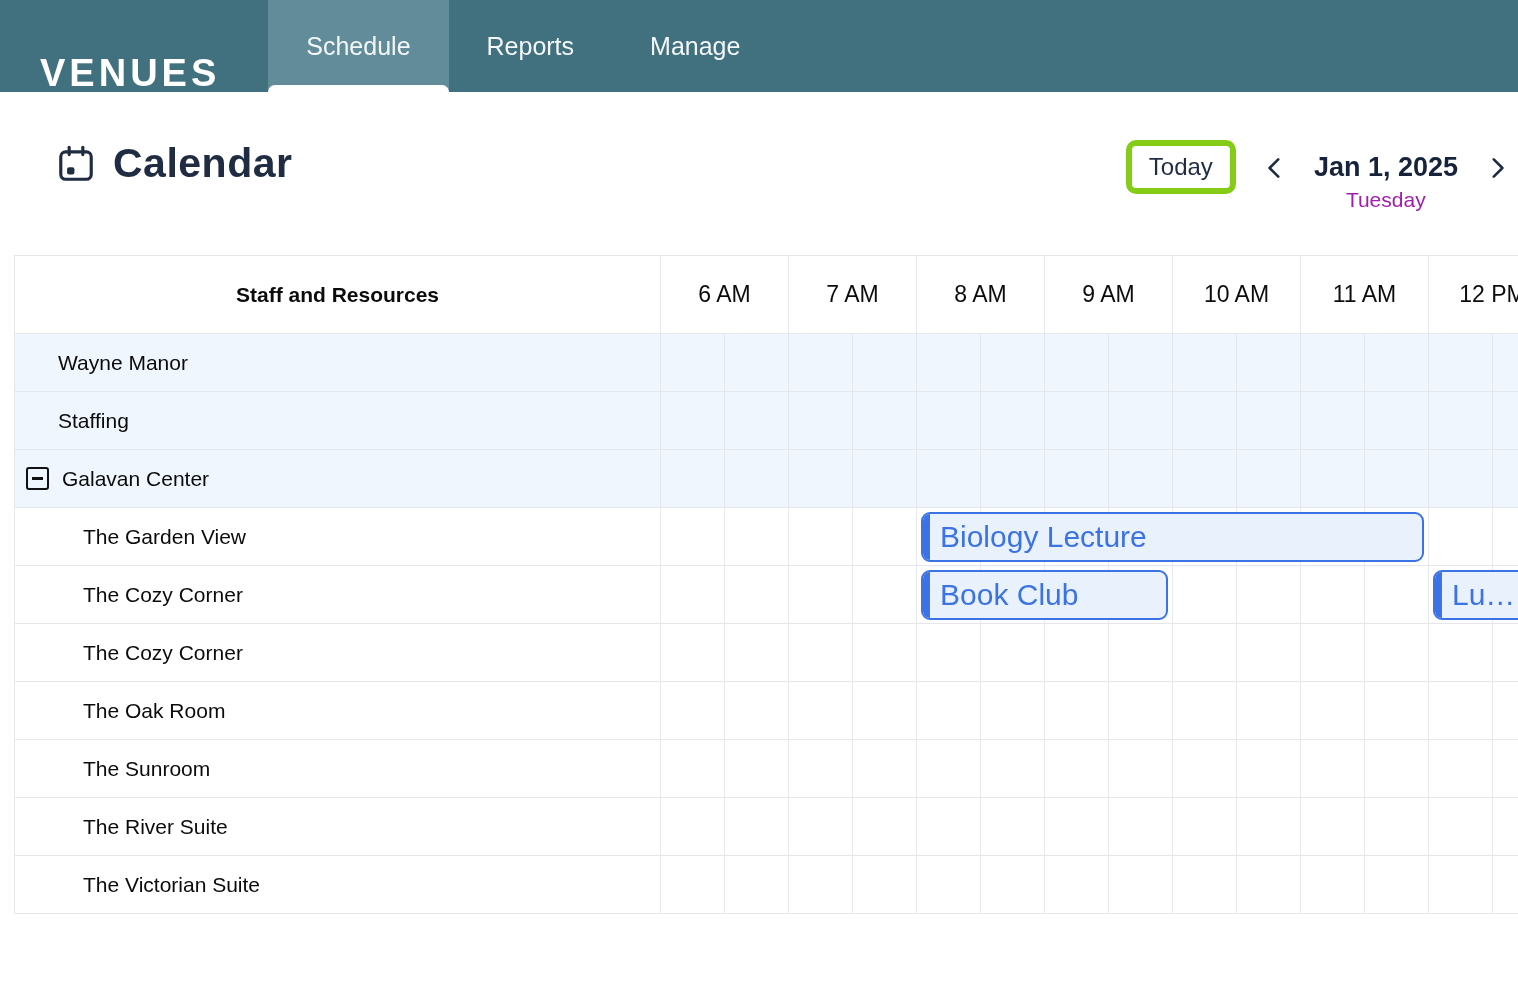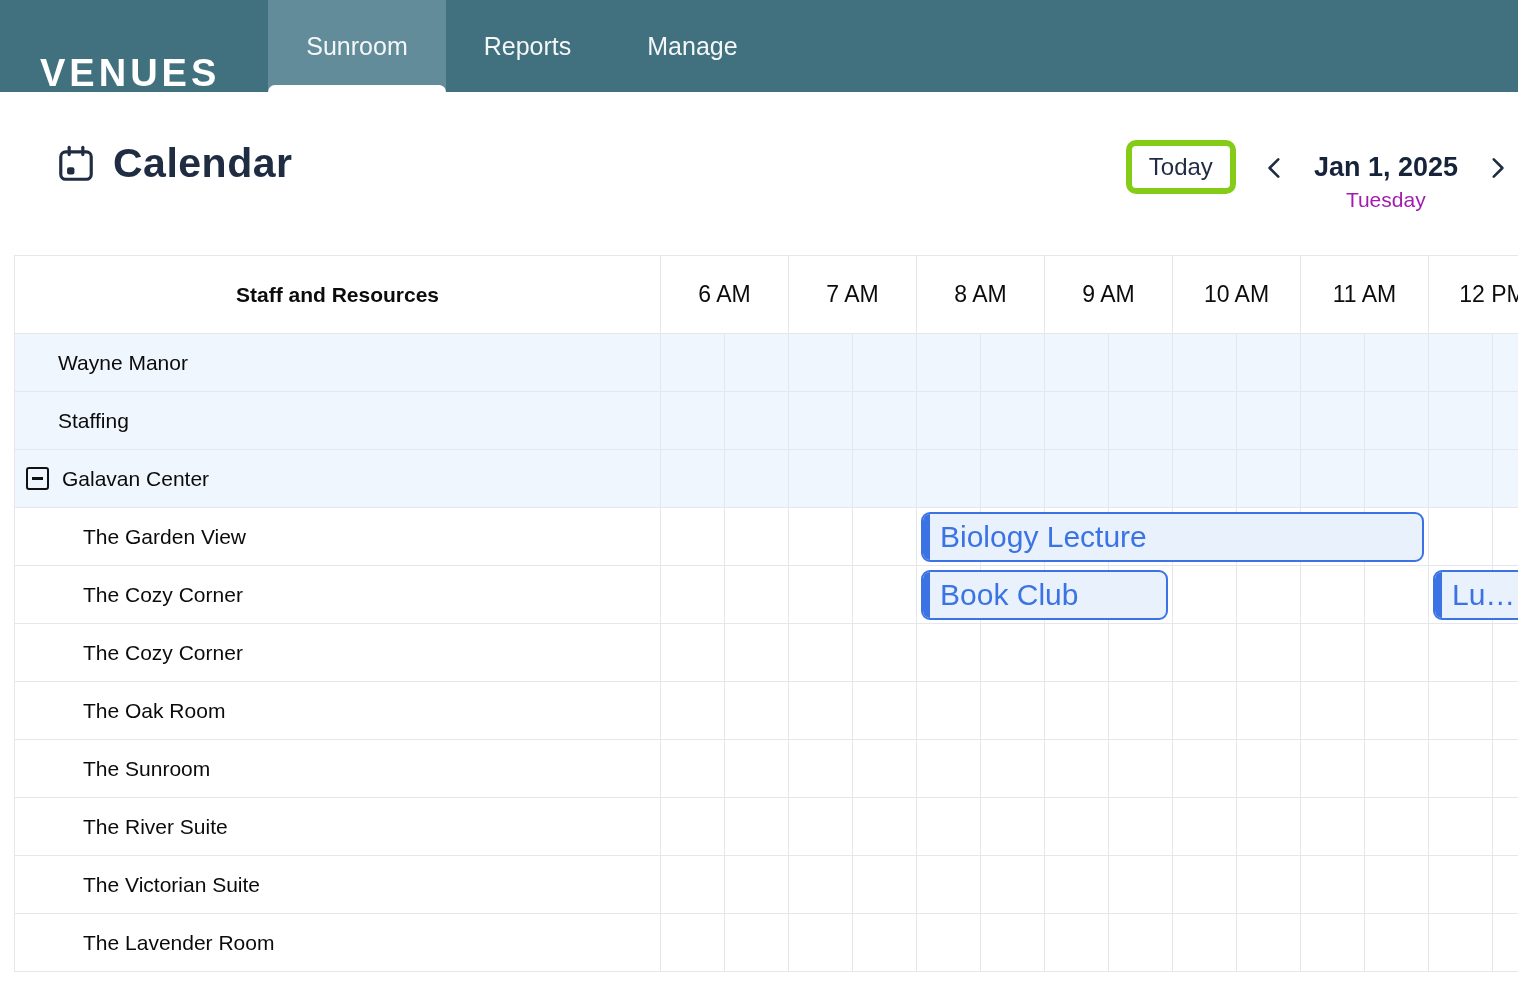--- a/index.html
+++ b/index.html
@@ -79,21 +79,21 @@
 
 <header class="navbar">
   <div class="brand">
     <div class="brand-text">
       <span>VENUES</span>
       <span class="brand-underline"></span>
     </div>
   </div>
   <nav class="nav-tabs" id="nav-tabs">
       <div class="nav-tab active">
-        <span>Sunroom</span>
+        <span>Schedule</span>
         <span class="tab-indicator"></span>
       </div>
       <div class="nav-tab">
         <span>Reports</span>
       </div>
       <div class="nav-tab">
         <span>Manage</span>
       </div>
     </nav>
 </header>
@@ -365,35 +365,14 @@
           <div class="slot"></div>
           <div class="slot"></div>
           <div class="slot"></div>
           <div class="slot"></div>
           <div class="slot"></div>
           <div class="slot"></div>
           <div class="slot"></div>
           <div class="slot"></div>
         </div>
       </div>
-      <div class="sch-row resource">
-        <div class="row-label">
-          <span>The Lavender Room</span>
-        </div>
-        <div class="row-timeline">
-          <div class="slot"></div>
-          <div class="slot"></div>
-          <div class="slot"></div>
-          <div class="slot"></div>
-          <div class="slot"></div>
-          <div class="slot"></div>
-          <div class="slot"></div>
-          <div class="slot"></div>
-          <div class="slot"></div>
-          <div class="slot"></div>
-          <div class="slot"></div>
-          <div class="slot"></div>
-          <div class="slot"></div>
-          <div class="slot"></div>
-        </div>
-      </div>
     </div>
 </div>
 
 </body></html>

